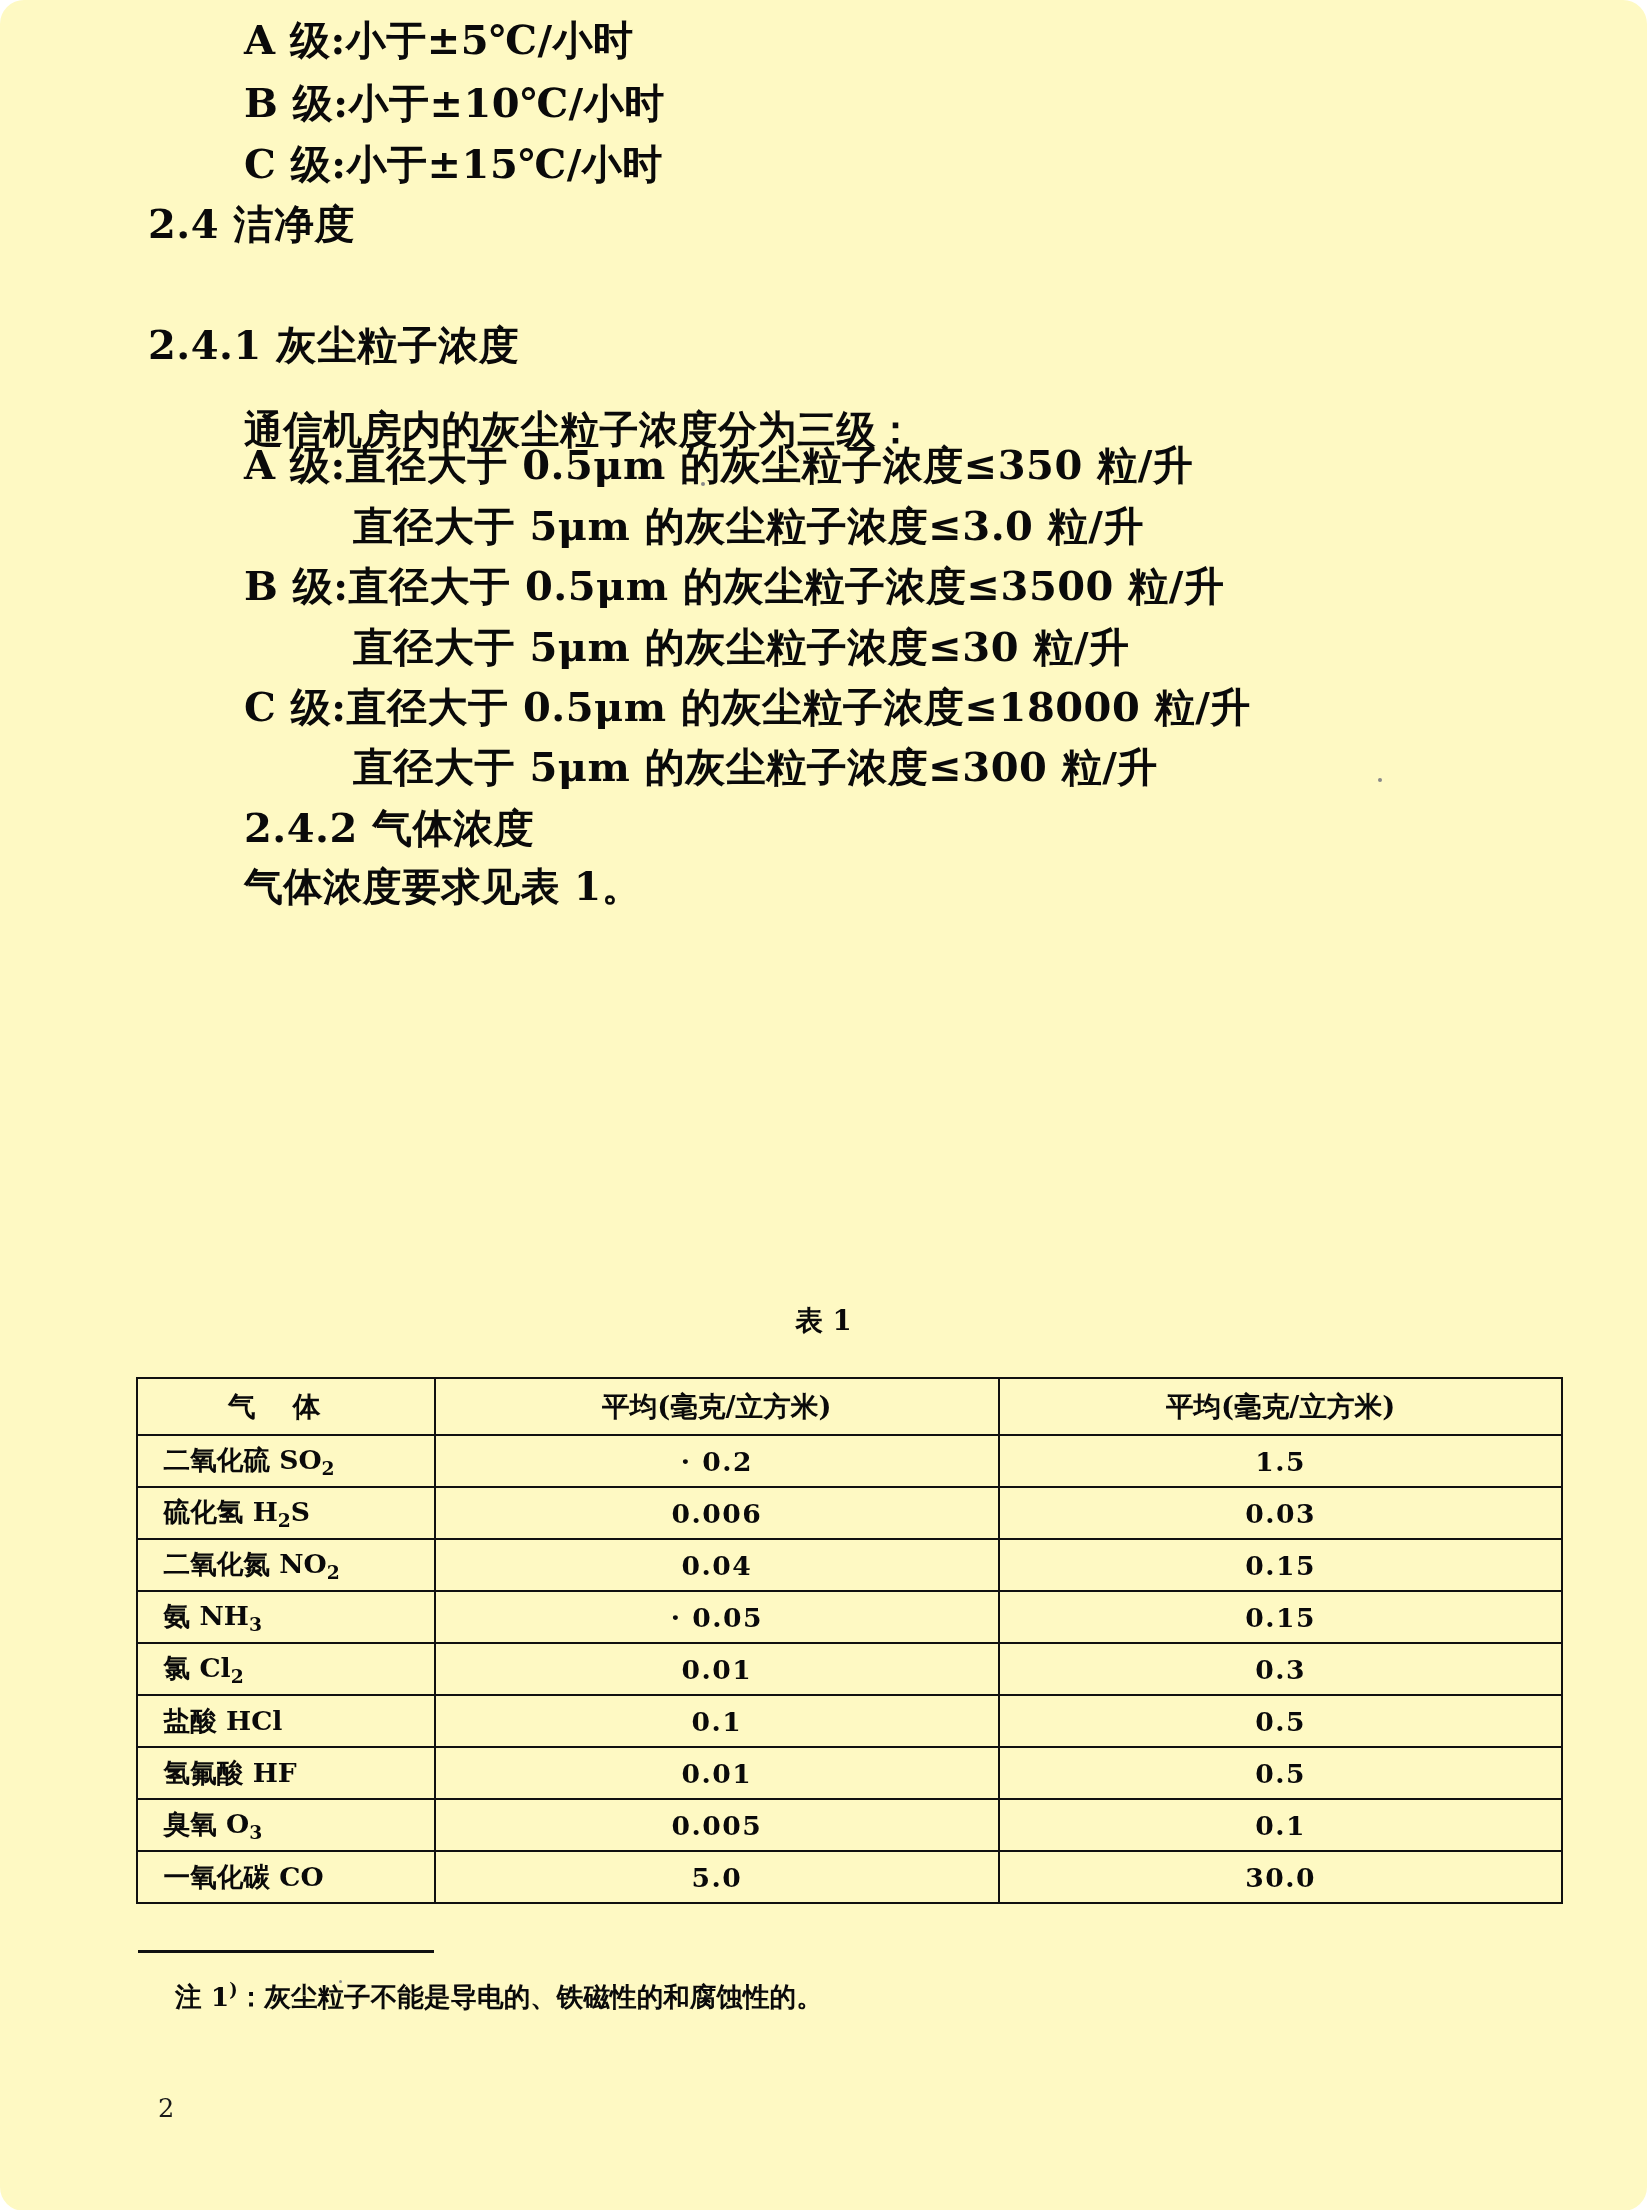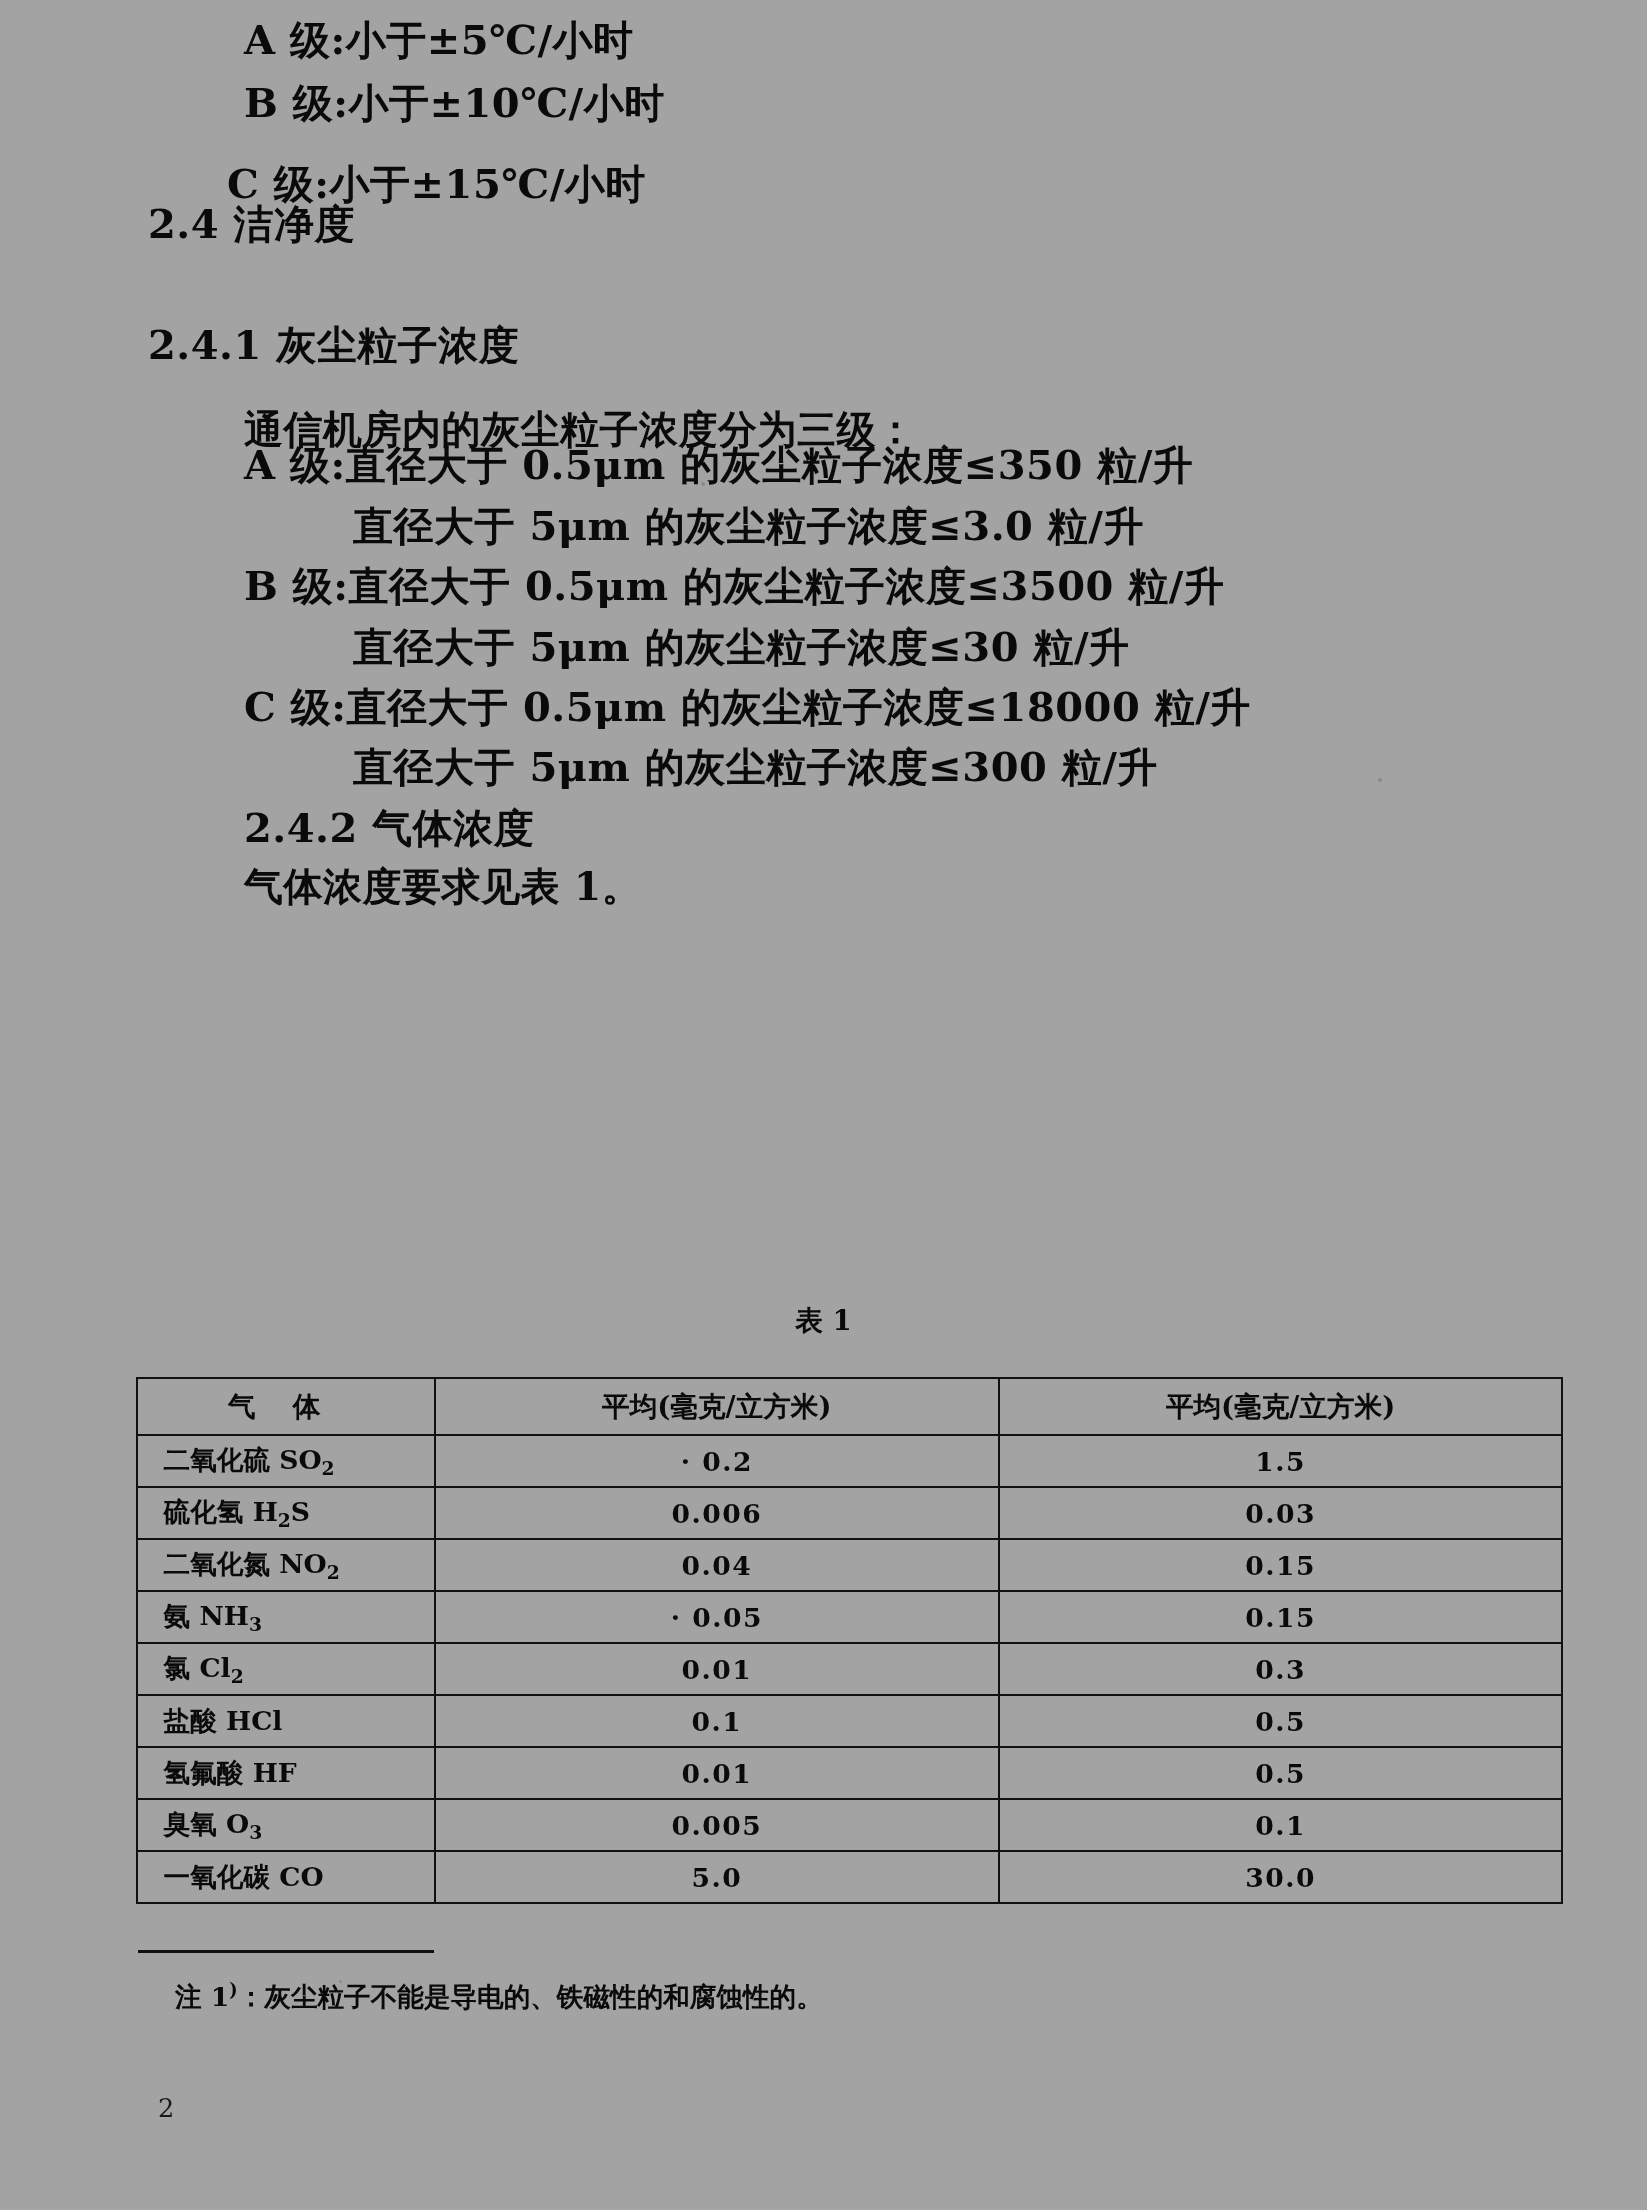--- a/index.html
+++ b/index.html
@@ -4,24 +4,25 @@
 <style>
   html, body {
     margin: 0;
     padding: 0;
     background: #ffffff;
   }
   .page {
     position: relative;
     width: 1647px;
     height: 2211px;
-    background: #a3a3a3;
+    background: #fef9c3;
     font-family: "DejaVu Serif", "Liberation Serif", serif;
     color: #0a0a0a;
     overflow: hidden;
+    border-radius: 24px;
   }
 
   
   .line {
     position: absolute;
     white-space: nowrap;
     line-height: 1;
     font-weight: 700;
     letter-spacing: 0.5px;
   }
@@ -131,21 +132,21 @@
     border-radius: 50%;
   }
 </style>
 </head>
 <body>
 
 <div class="page">
 
   <div class="line grade-line" style="left:244px; top:19.7px;">A 级:小于±5℃/小时</div>
   <div class="line grade-line" style="left:244px; top:83px;">B 级:小于±10℃/小时</div>
-  <div class="line grade-line" style="left:227px; top:144px;margin-top:20px;">C 级:小于±15℃/小时</div>
+  <div class="line grade-line" style="left:244px; top:144px;">C 级:小于±15℃/小时</div>
 
   <div class="line heading" style="left:148px; top:204px;">2.4 洁净度</div>
 
 
   <div class="line heading" style="left:148px; top:325px;">2.4.1 灰尘粒子浓度</div>
 
   <div class="line body-text" style="left:244px; top:386px;margin-top:24px;">通信机房内的灰尘粒子浓度分为三级：</div>
 
   <div class="line grade-line" style="left:244px; top:445px;text-align:center;">A 级:直径大于 0.5μm 的灰尘粒子浓度≤350 粒/升</div>
   <div class="line grade-line" style="left:353px; top:506px;">直径大于 5μm 的灰尘粒子浓度≤3.0 粒/升</div>

